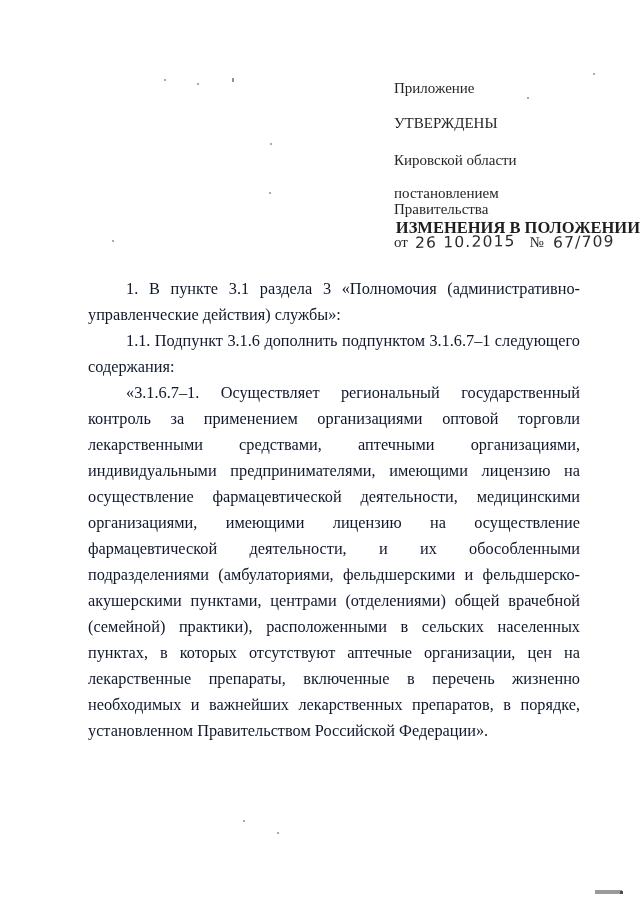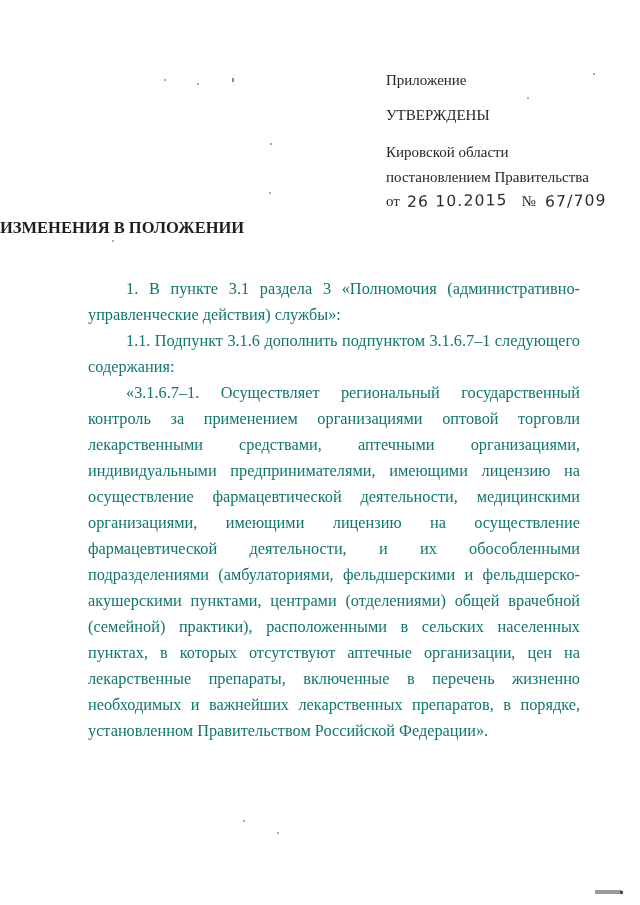--- a/index.html
+++ b/index.html
@@ -20,21 +20,21 @@
   
   .approval-block {
     position: absolute;
     left: 378px;
     top: 64px;
     width: 230px;
     font-size: 15px;
     line-height: 16.5px;
     color: #262626;
   }
-  .approval-block p { margin: 8px; }
+  .approval-block p { margin: 16px; }
   .appendix-label { margin-bottom: 18px !important; }
   .approved-label { margin-bottom: 21px !important; }
   .date-line {
     display: flex;
     align-items: center;
     margin-top: 2px !important;
     white-space: nowrap;
   }
   .date-prefix { margin-right: 7px; }
   .number-sign { margin-left: 14px; margin-right: 9px; }
@@ -46,38 +46,38 @@
     transform: rotate(-1.2deg) skewX(-2deg);
     color: #2b2b2b;
   }
 
   
   .title-block {
     position: absolute;
     left: 0;
     top: 216px;
     width: 640px;
-    text-align: left;
+    text-align: right;
     font-weight: bold;
     font-size: 16.5px;
     line-height: 23px;
     color: #1e1e1e;
   }
   .title-block div { margin: 0; }
 
   
   .content {
     position: absolute;
     left: 88px;
     top: 276px;
     width: 492px;
     font-size: 16.3px;
     line-height: 26px;
     text-align: justify;
-    color: #0f766e;
+    color: #0f172a;
   }
   .content p {
     margin: 0;
     text-indent: 38px;
   }
 
   
   .speck {
     position: absolute;
     background: #8f8f8f;

